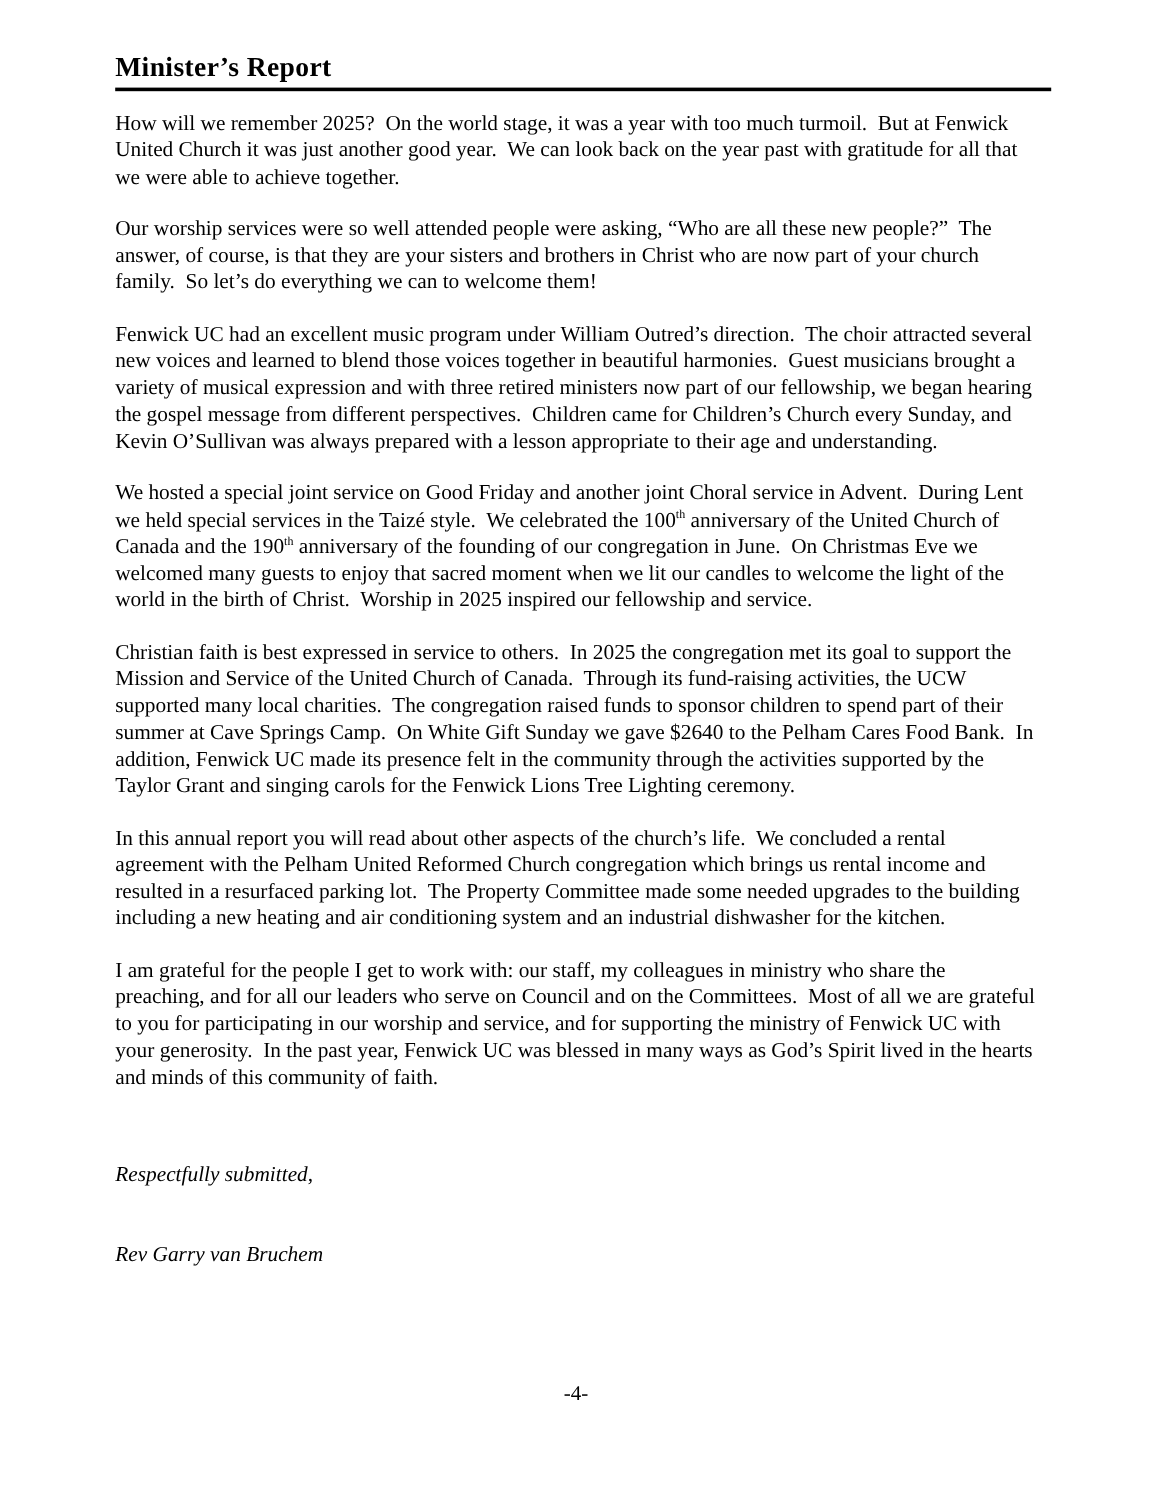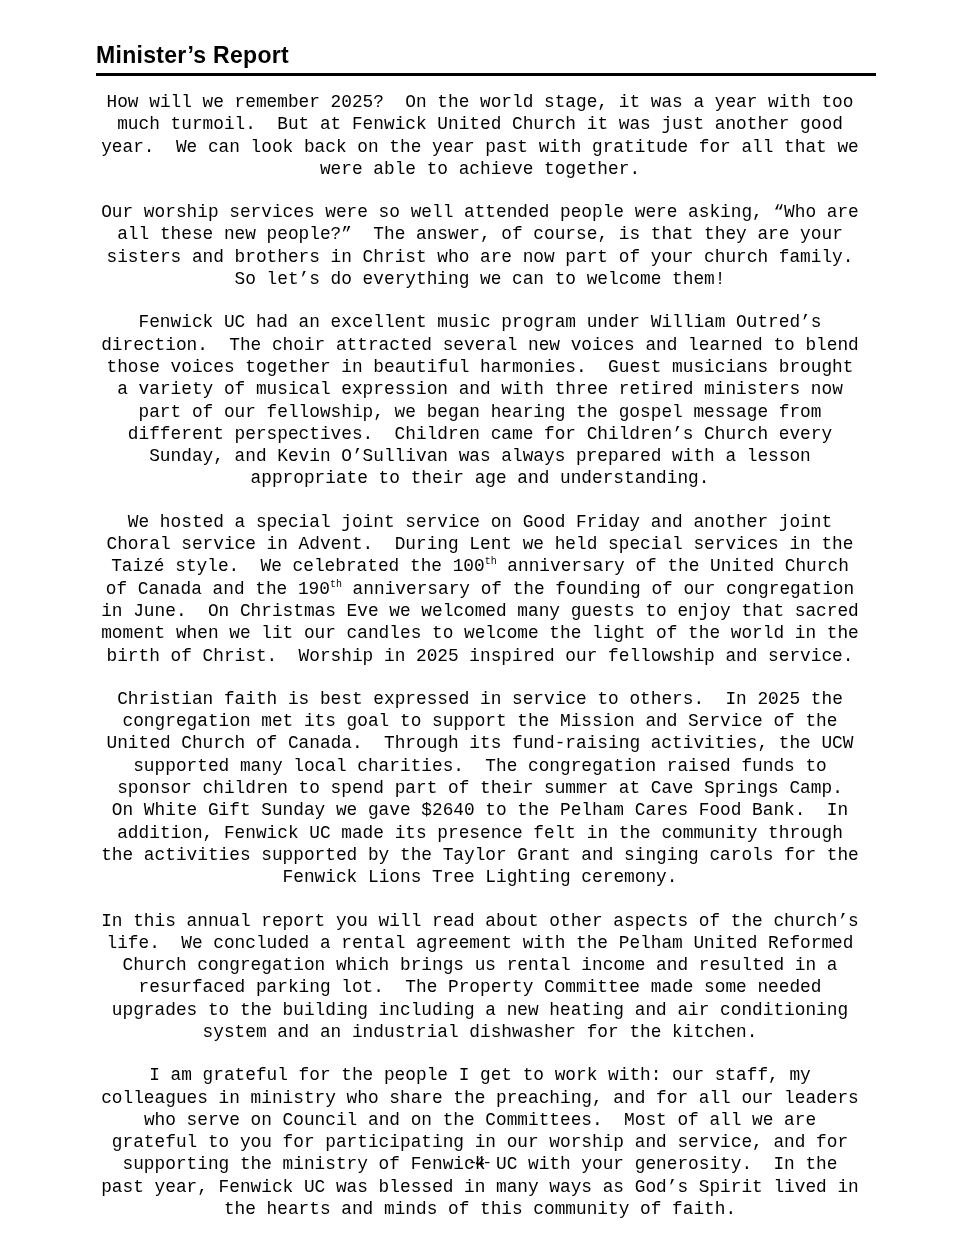--- a/index.html
+++ b/index.html
@@ -15,42 +15,41 @@
     color: #000000;
     overflow: hidden;
   }
   .content {
     position: absolute;
     left: 96px;
     top: 42px;
     width: 780px;
   }
   .doc-title {
-    font-family: Liberation Sans, sans-serif;
+    font-family: Liberation Serif, serif;
     font-weight: 700;
     font-size: 23px;
     letter-spacing: 0.3px;
     line-height: 27px;
     margin: 0;
     color: #000;
   }
   .title-rule {
     height: 0;
     border-bottom: 3px solid #000;
     margin-top: 4px;
     margin-bottom: 15px;
     width: 100%;
   }
   p.body-para {
     font-size: 17.8px;
     line-height: 22.3px;
     margin: 0 12px 21px 0;
     white-space: pre-wrap;
-    text-align: center;
-    font-family: Liberation Mono, monospace;
+    text-align: left;
   }
   p.body-para sup {
     font-size: 10px;
     line-height: 0;
     vertical-align: super;
   }
   .signature {
     font-size: 17.8px;
     line-height: 22.3px;
     font-style: italic;
@@ -82,16 +81,20 @@
   <p class="body-para"><span>Fenwick UC had an excellent music program under William Outred’s direction.  The choir attracted several new voices and learned to blend those voices together in beautiful harmonies.  Guest musicians brought a variety of musical expression and with three retired ministers now part of our fellowship, we began hearing the gospel message from different perspectives.  Children came for Children’s Church every Sunday, and Kevin O’Sullivan was always prepared with a lesson appropriate to their age and understanding.</span></p>
 
   <p class="body-para"><span>We hosted a special joint service on Good Friday and another joint Choral service in Advent.  During Lent we held special services in the Taizé style.  We celebrated the 100</span><sup>th</sup><span> anniversary of the United Church of Canada and the 190</span><sup>th</sup><span> anniversary of the founding of our congregation in June.  On Christmas Eve we welcomed many guests to enjoy that sacred moment when we lit our candles to welcome the light of the world in the birth of Christ.  Worship in 2025 inspired our fellowship and service.</span></p>
 
   <p class="body-para"><span>Christian faith is best expressed in service to others.  In 2025 the congregation met its goal to support the Mission and Service of the United Church of Canada.  Through its fund-raising activities, the UCW supported many local charities.  The congregation raised funds to sponsor children to spend part of their summer at Cave Springs Camp.  On White Gift Sunday we gave $2640 to the Pelham Cares Food Bank.  In addition, Fenwick UC made its presence felt in the community through the activities supported by the Taylor Grant and singing carols for the Fenwick Lions Tree Lighting ceremony.</span></p>
 
   <p class="body-para"><span>In this annual report you will read about other aspects of the church’s life.  We concluded a rental agreement with the Pelham United Reformed Church congregation which brings us rental income and resulted in a resurfaced parking lot.  The Property Committee made some needed upgrades to the building including a new heating and air conditioning system and an industrial dishwasher for the kitchen.</span></p>
 
   <p class="body-para"><span>I am grateful for the people I get to work with: our staff, my colleagues in ministry who share the preaching, and for all our leaders who serve on Council and on the Committees.  Most of all we are grateful to you for participating in our worship and service, and for supporting the ministry of Fenwick UC with your generosity.  In the past year, Fenwick UC was blessed in many ways as God’s Spirit lived in the hearts and minds of this community of faith.</span></p>
 
+  <div class="signature">
+    <div>Respectfully submitted,</div>
+    <div>Rev Garry van Bruchem</div>
+  </div>
 
 </div>
 
 <div class="page-footer">-4-</div>
 
 </body></html>

